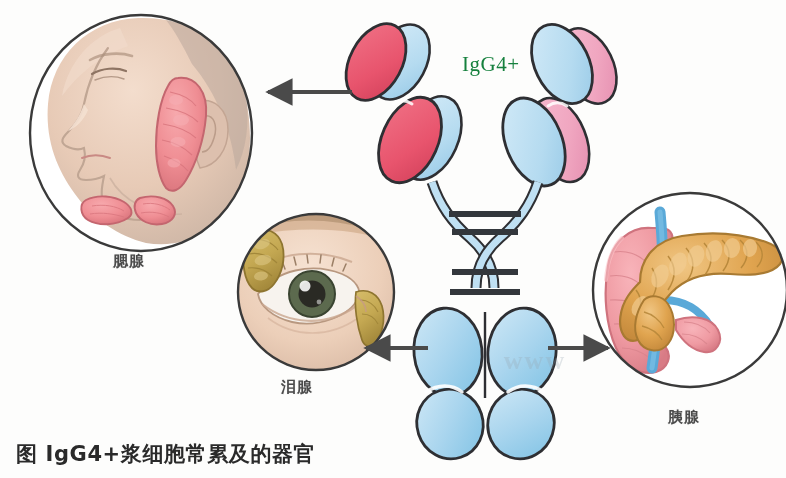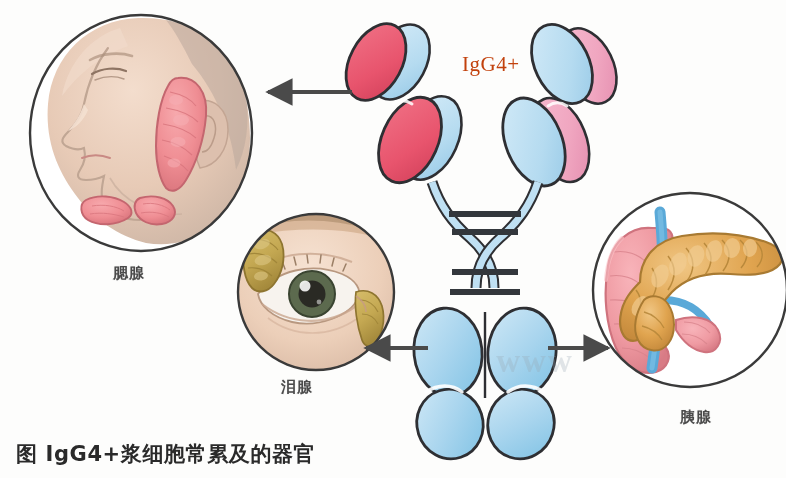--- a/index.html
+++ b/index.html
@@ -11,41 +11,41 @@
   #figure{position:absolute;inset:0;}
   svg.layer{position:absolute;left:0;top:0;width:786px;height:478px;}
 
   .label-cn{
     position:absolute;
     font-family:"DejaVu Sans","Liberation Sans",sans-serif;
     font-size:15px;font-weight:700;color:#4b4b4b;
     letter-spacing:1px;white-space:nowrap;
     text-shadow:0 0 1px rgba(120,120,120,.35);
   }
-  #label-parotid{left:113px;top:264px;}
+  #label-parotid{left:113px;top:252px;}
   #label-lacrimal{left:281px;top:378px;}
-  #label-pancreas{left:668px;top:408px;margin-left:12px;}
+  #label-pancreas{left:668px;top:408px;}
 
   #label-igg4{
     position:absolute;left:462px;top:52px;
     font-family:"Liberation Serif","DejaVu Serif",serif;
-    font-size:21px;color:#c2410c;letter-spacing:.5px;white-space:nowrap;
+    font-size:21px;color:#15803d;letter-spacing:.5px;white-space:nowrap;
   }
 
   #caption{
     position:absolute;left:16px;top:440px;
     font-family:"DejaVu Sans","Liberation Sans",sans-serif;
     font-size:21px;font-weight:700;color:#2a2a2a;
     letter-spacing:.6px;white-space:nowrap;
   }
 
   #watermark{
     position:absolute;left:470px;top:330px;width:130px;height:62px;
     font-family:"Liberation Serif","DejaVu Serif",serif;
-    font-size:33px;font-weight:700;color:rgba(150,165,175,.28);
+    font-size:26px;font-weight:700;color:rgba(150,165,175,.28);
     display:flex;align-items:center;justify-content:center;
     letter-spacing:2px;pointer-events:none;user-select:none;
   }
 </style>
 </head>
 <body>
 
 <div id="figure">
 
   <svg class="layer" viewBox="0 0 786 478">

